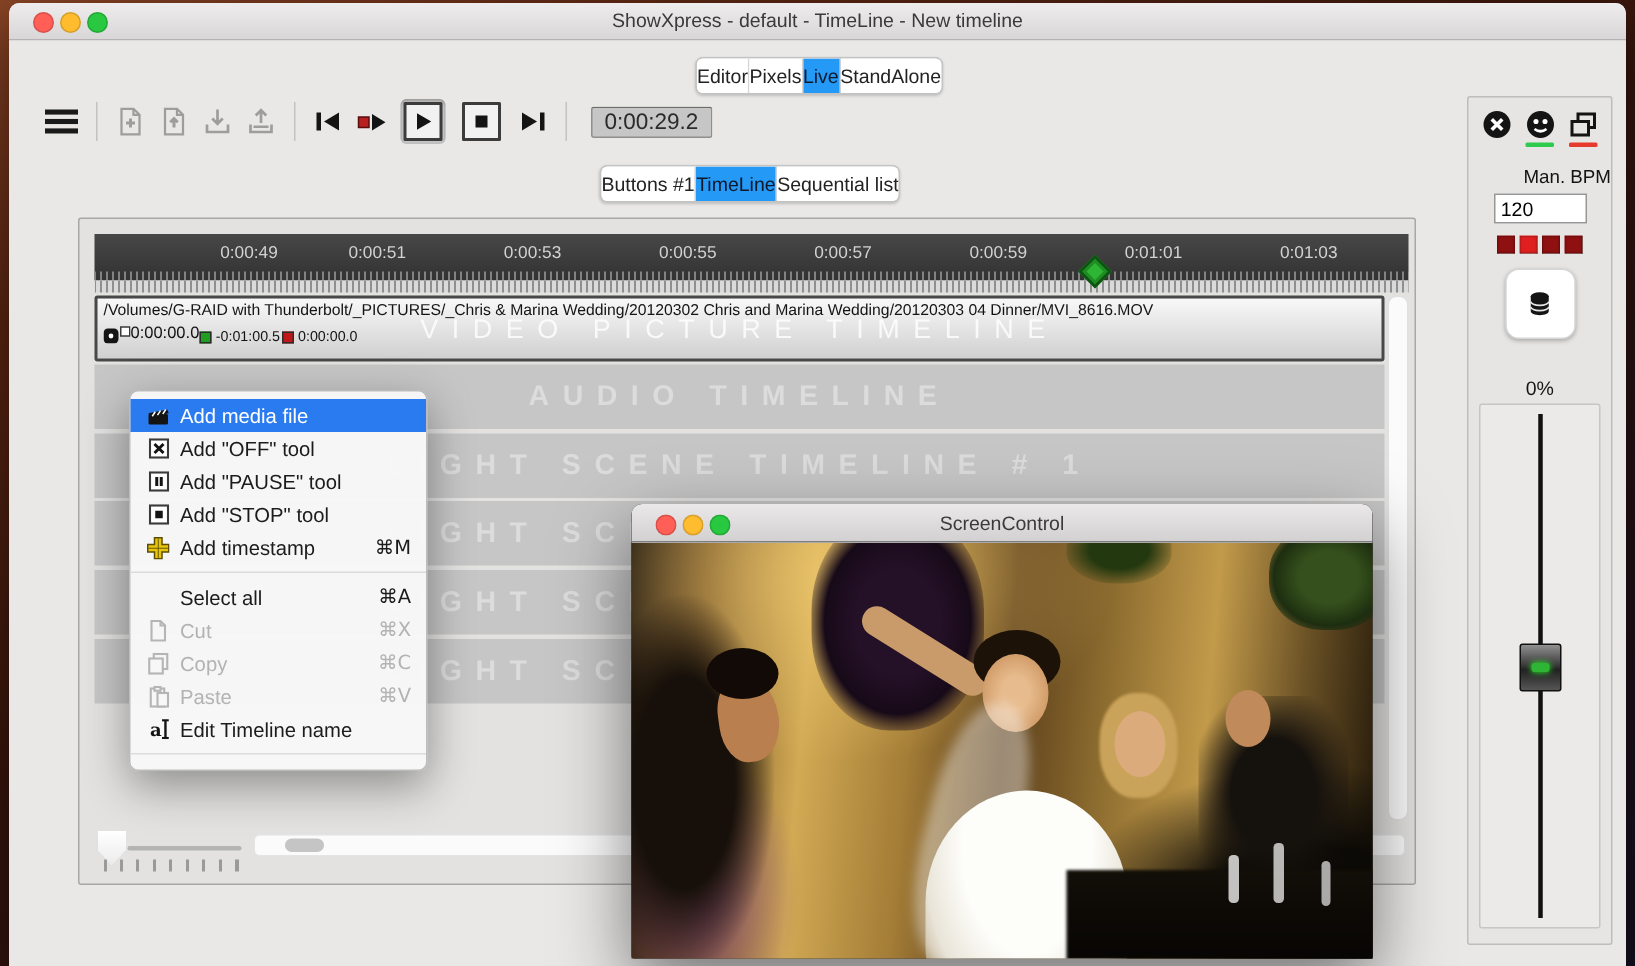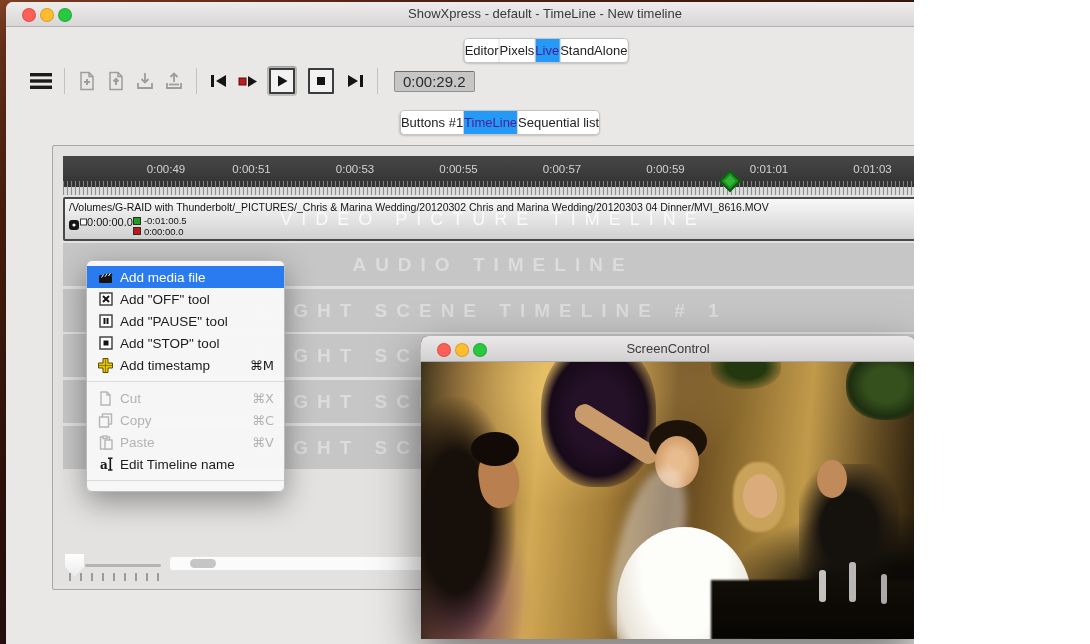--- a/index.html
+++ b/index.html
@@ -1,32 +1,32 @@
 <!DOCTYPE html>
 <html><head>
 <meta charset="utf-8">
 <style>
   html,body{margin:0;padding:0}
-  #screen{position:relative;width:914px;height:644px;overflow:hidden;
+  #screen{position:relative;width:1090px;height:644px;overflow:hidden;
     font-family:"Liberation Sans",sans-serif;
     background:linear-gradient(155deg,#8a4526 0%,#5e2713 18%,#3a160c 45%,#241017 75%,#161020 100%)}
   
   .app-window{position:absolute;left:6px;top:2px;width:1078px;height:642px;background:#e9e8e7;
     border-radius:7px 7px 0 0;box-shadow:0 14px 40px rgba(0,0,0,.55)}
   .titlebar{height:24px;background:linear-gradient(#eeecec,#d8d6d6);border-bottom:1px solid #b4b2b2;
     border-radius:7px 7px 0 0;position:relative}
   .traffic{position:absolute;top:6px;width:12px;height:12px;border-radius:50%;border:1px solid rgba(0,0,0,.15)}
   .t-red{left:16px;background:#ff5f57}.t-yellow{left:34px;background:#febc2e}.t-green{left:52px;background:#28c840}
   .title-text{text-align:center;line-height:24px;font-size:13px;color:#3a3a3a}
   
   .seg-tabs{position:absolute;display:flex;border:1px solid #c3c3c3;border-radius:5px;overflow:hidden;
     background:#fff;box-shadow:0 1px 2px rgba(0,0,0,.18);z-index:5}
   .seg{padding:4px 0;font-size:13px;color:#222;background:#fff;border-right:1px solid #d4d4d4;white-space:nowrap}
   .seg:last-child{border-right:none}
-  .seg.active{background:var(--accent);color:#4c1d95}
+  .seg.active{background:var(--accent);color:#0f172a}
   #main-tabs{top:36px;left:540px;transform:translateX(-50%)}
   #sub-tabs{top:108px;left:494px;transform:translateX(-50%)}
   
   .toolbar{position:absolute;top:62px;left:24px;height:34px;display:flex;align-items:center;gap:9px}
   .tb-sep{width:1px;height:26px;background:#c2c2c2;margin:0 3px}
   .tb-btn{display:flex;align-items:center;justify-content:center}
   .tb-frame{padding:2px;border-radius:4px}
   .tb-frame.pressed{background:#c3c3c3;box-shadow:inset 0 1px 2px rgba(0,0,0,.25)}
   .tb-inner{width:22px;height:22px;border:2px solid #3c3c3c;background:#f2f2f2;display:flex;align-items:center;justify-content:center;border-radius:1px}
   .time-display{padding:1px 8px;background:#c6c6c6;border:1px solid #8f8f8f;border-top-color:#6d6d6d;
@@ -40,21 +40,21 @@
   .ruler-label{position:absolute;top:7px;transform:translateX(-50%);font-size:11.5px;color:#d2d2d2;white-space:nowrap}
   .tickstrip{position:absolute;left:10px;top:41px;width:876px;height:8px;background:#dadada;
     background-image:repeating-linear-gradient(90deg,#8f8f8f 0 1px,transparent 1px 4px)}
   .playhead{position:absolute;left:669px;top:27px;width:12px;height:12px;background:var(--playGreen);
     border:2px solid #0e5413;transform:rotate(45deg);box-shadow:inset 0 0 0 2px rgba(0,70,0,.35);z-index:4}
   .video-track{position:absolute;left:10px;top:51px;width:860px;height:44px;
     background:linear-gradient(#f8f8f8,#d0d0d0);border:2px solid #484848;border-radius:2px;overflow:hidden;box-sizing:border-box}
   .vt-path{font-size:10.5px;color:#141414;white-space:nowrap;padding:2px 4px;position:relative;z-index:2}
   .vt-info{display:flex;gap:0;padding-left:4px;position:relative;z-index:2;margin-top:1px}
   .vt-pos{font-size:11px;color:#141414}
-  .vt-offsets{display:flex;flex-direction:column;gap:1px}
+  .vt-offsets{display:flex;flex-direction:row;gap:1px}
   .vt-offrow{display:flex;align-items:center;gap:3px;font-size:9.5px;line-height:9.5px;color:#141414}
   .mini-sq{width:8px;height:8px;border:1px solid #2d2d2d;box-sizing:border-box}
   .vt-watermark{position:absolute;inset:0;display:flex;align-items:center;justify-content:center;
     font-size:18px;font-weight:normal;letter-spacing:9px;color:rgba(255,255,255,.8);z-index:1}
   .track-row{position:absolute;left:10px;width:860px;height:43px;background:#c6c6c6;display:flex;
     align-items:center;justify-content:center;font-size:19px;font-weight:bold;letter-spacing:9px;color:#dcdcdc;overflow:hidden}
   .v-scroll{position:absolute;left:872px;top:51px;width:14px;height:350px;background:#fbfbfb;border-radius:6px;border:1px solid #e0e0e0;box-sizing:border-box}
   .zoom-thumb{position:absolute;left:12px;top:408px;width:19px;height:23px;
     background:linear-gradient(#ffffff,#ebebeb);clip-path:polygon(0 0,100% 0,100% 55%,50% 100%,0 55%);
     filter:drop-shadow(0 1px 1px rgba(0,0,0,.35))}
@@ -311,20 +311,25 @@
           <span class="mi-icon">
             <svg width="15" height="15">
               <path d="M5 .5h5v4.5H14.5v5H10v4.5H5V10H.5V5H5z" fill="#e7c50f" stroke="#5c4d00" stroke-width="1"></path>
               <path d="M7.5 1v13M1 7.5h13" stroke="#5c4d00" stroke-width=".6"></path>
             </svg>
           </span>
           <span class="mi-label">Add timestamp</span>
           <span class="mi-short">⌘M</span>
         </div>
         <div class="menu-sep"></div>
+        <div class="menu-item">
+          <span class="mi-icon"></span>
+          <span class="mi-label">Select all</span>
+          <span class="mi-short">⌘A</span>
+        </div>
         <div class="menu-item disabled">
           <span class="mi-icon">
             <svg width="13" height="15" fill="none" stroke="#b5b5b5" stroke-width="1.4">
               <path d="M2 1h6l3 3v10H2z"></path>
               <path d="M8 1v3h3"></path>
             </svg>
           </span>
           <span class="mi-label">Cut</span>
           <span class="mi-short">⌘X</span>
         </div>

